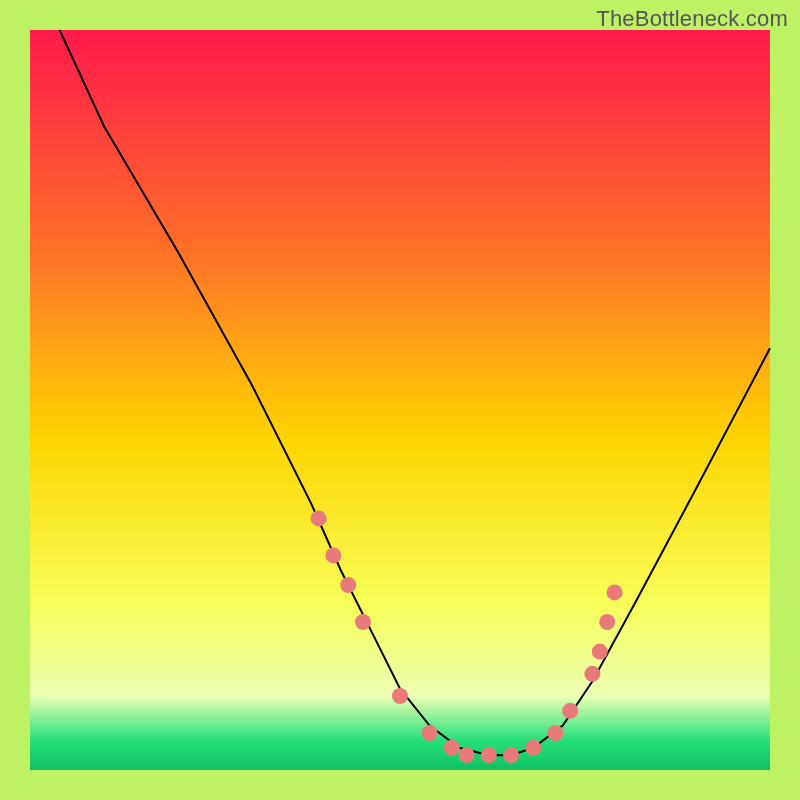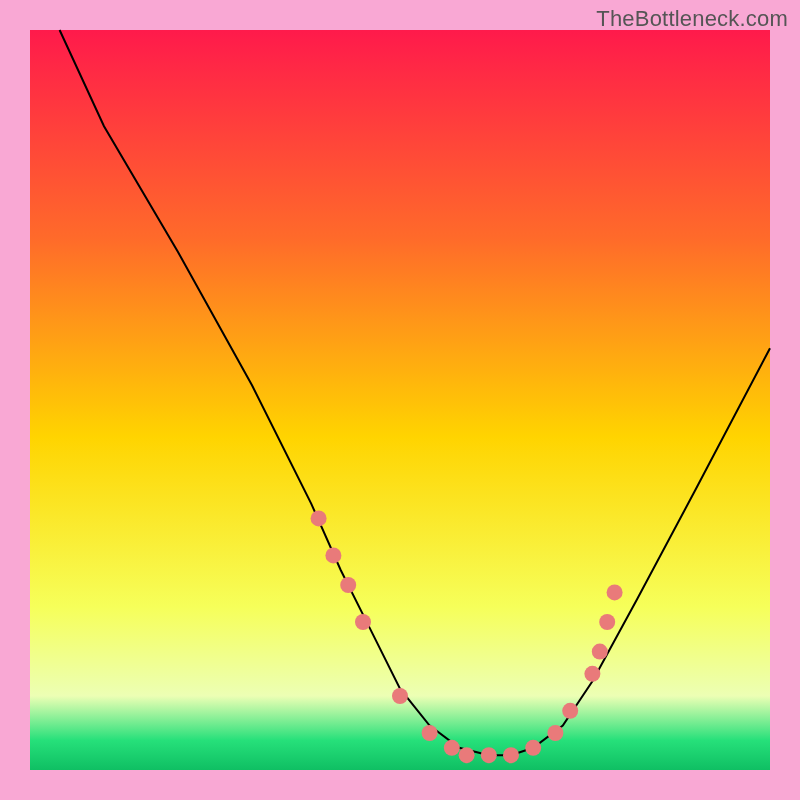--- a/index.html
+++ b/index.html
@@ -8,21 +8,21 @@
     width: 800px;
     height: 800px;
     background: #000;
     overflow: hidden;
     font-family: Arial, Helvetica, sans-serif;
   }
   .frame {
     position: relative;
     width: 800px;
     height: 800px;
-    background: #f9a8d4;
+    background: #bef264;
   }
   .watermark {
     position: absolute;
     top: 6px;
     right: 12px;
     color: #555;
     font-size: 22px;
     font-weight: 500;
     letter-spacing: 0.2px;
     z-index: 10;

